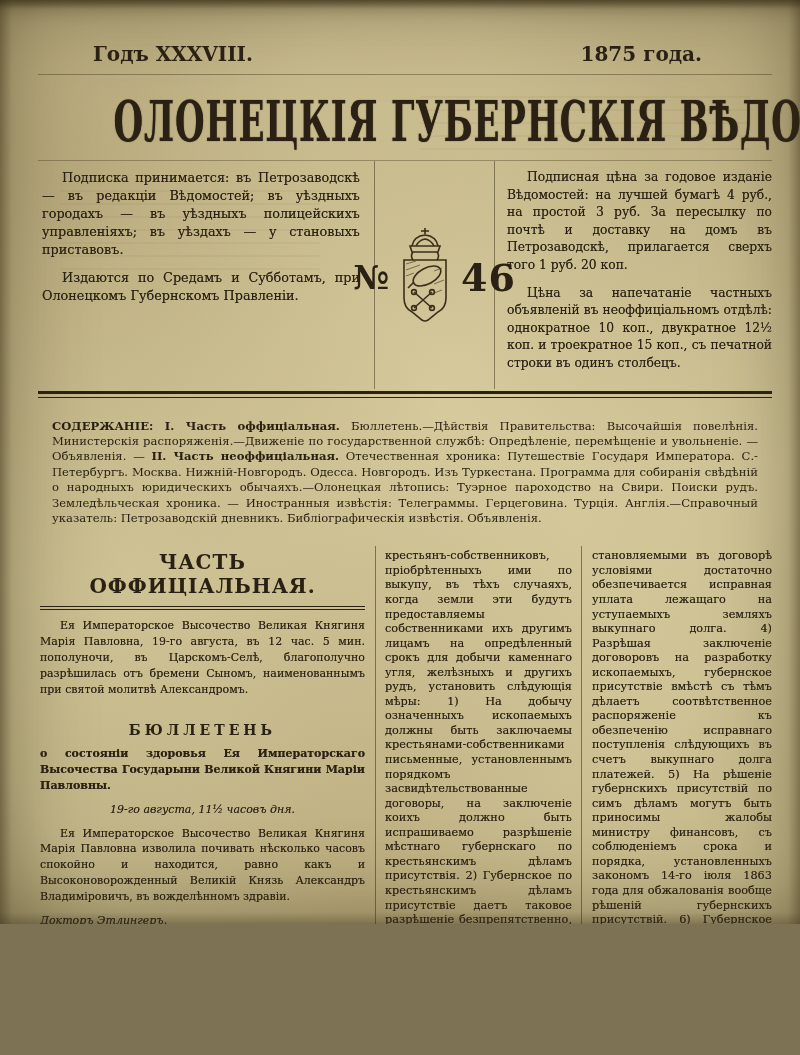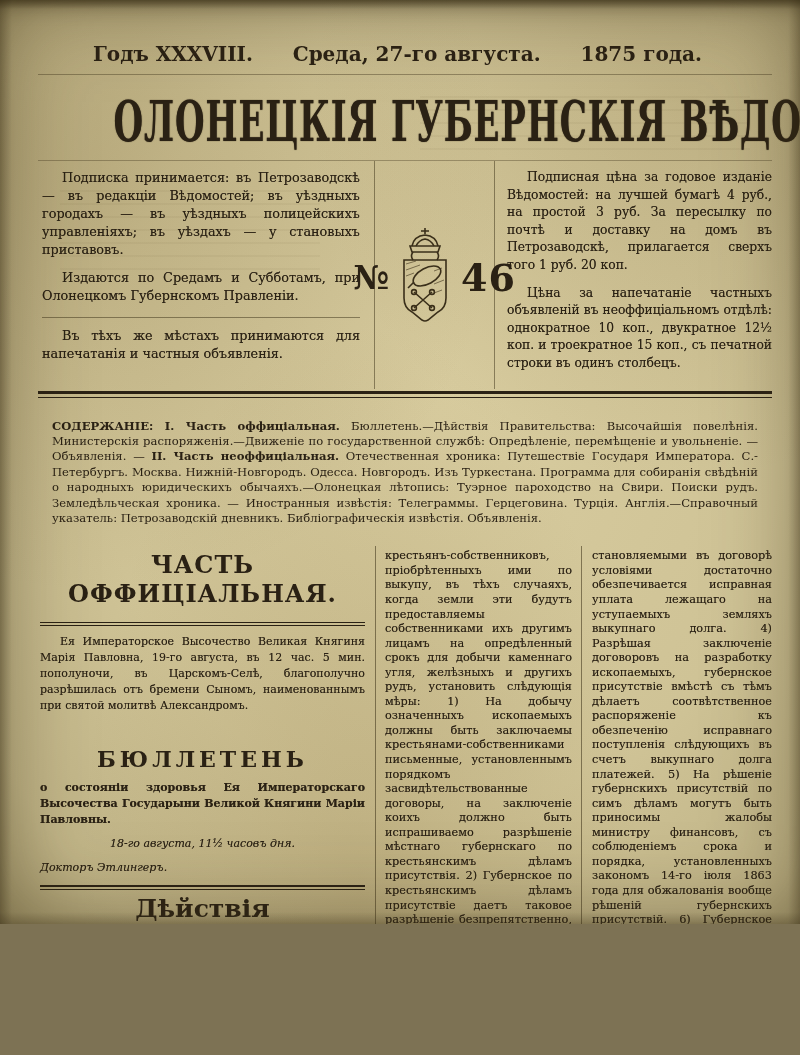--- a/index.html
+++ b/index.html
@@ -63,23 +63,23 @@
   .cols{display:flex;align-items:stretch;height:580px;overflow:hidden;margin-top:2px;}
   .c1{width:337px;box-sizing:border-box;padding:2px 10px 0 2px;overflow:hidden;}
   .c2{width:207px;box-sizing:border-box;border-left:1px solid rgba(58,47,22,.55);
     border-right:1px solid rgba(58,47,22,.55);padding:3px 9px 0;overflow:hidden;}
   .c3{flex:1;box-sizing:border-box;padding:3px 0 0 10px;overflow:hidden;}
   .smalltext{font-size:11.3px;line-height:14.55px;text-align:justify;text-shadow:0 0 .5px rgba(42,33,20,.55);}
 
   .c1 p{font-size:11px;line-height:15.9px;text-align:justify;text-indent:20px;margin:8px 0 0;
     text-shadow:0 0 .5px rgba(42,33,20,.55);}
   .h-official{text-align:center;margin:2px 0 0;}
-  .h-official span{display:inline-block;font-size:24px;font-weight:bold;letter-spacing:1px;
-    border-bottom:4px double #2a2114;padding:0 6px 14px;}
-  .h-bulletin{text-align:center;font-size:22px;font-weight:bold;letter-spacing:4px;margin:32px 0 3px;}
+  .h-official span{display:inline-block;font-size:20px;font-weight:bold;letter-spacing:1px;
+    border-bottom:4px double #2a2114;padding:0 6px 8px;}
+  .h-bulletin{text-align:center;font-size:14px;font-weight:bold;letter-spacing:4px;margin:24px 0 3px;}
   .bulletin-sub{text-align:center;font-size:13.4px;font-weight:bold;line-height:17.5px;
     margin:0 14px;text-indent:0 !important;}
   .bulletin-date{text-align:center !important;font-style:italic;font-size:13px;margin:8px 0 0;
     text-indent:0 !important;}
   .signature{text-align:center;font-style:italic;font-size:13.4px;
     padding-right:34px;margin-top:5px;text-indent:0 !important;}
   .rule-mid{border-top:2px solid #2a2114;border-bottom:1px solid #2a2114;height:2px;margin:10px 0 4px;}
   .h-gov{text-align:center;font-size:25px;font-weight:bold;margin:2px 0 8px;}
   .h-decree{text-align:center;font-size:16px;font-weight:bold;letter-spacing:1px;margin:8px 0 0;}
   svg .ink{stroke:#3a2f1a;fill:none;stroke-width:1.6;}
@@ -88,33 +88,31 @@
 <body>
 
 <div class="page">
   <div class="bleed" style="left:60px;top:180px;width:260px;height:90px;"></div>
   <div class="bleed" style="left:420px;top:90px;width:330px;height:60px;"></div>
 
   <div class="inner">
 
     <div class="dateline">
       <span>Годъ XXXVIII.</span>
-      <span>Среда, 27-го августа.</span>
       <span>1875 года.</span>
     </div>
 
     <div class="masthead">
       <span class="masthead-text">ОЛОНЕЦКІЯ ГУБЕРНСКІЯ ВѢДОМОСТИ.</span>
     </div>
 
     <div class="hdr">
       <div class="hdr-left">
         <p>Подписка принимается: въ Петрозаводскѣ — въ редакціи Вѣдомостей; въ уѣздныхъ городахъ — въ уѣздныхъ полицейскихъ управленіяхъ; въ уѣздахъ — у становыхъ приставовъ.</p>
         <p>Издаются по Средамъ и Субботамъ, при Олонецкомъ Губернскомъ Правленіи.</p>
-        <p class="sep-above">Въ тѣхъ же мѣстахъ принимаются для напечатанія и частныя объявленія.</p>
       </div>
       <div class="hdr-center">
         <span class="numero">№</span>
         <span class="emblem">
           <svg width="66" height="104" viewBox="0 0 66 104">
 
             <path class="ink" d="M33 4 v6 M29 7 h8"></path>
             <path class="ink" d="M20 22 q2 -10 13 -11 q11 1 13 11"></path>
             <path class="ink" d="M24 22 q3 -6 9 -7 q6 1 9 7"></path>
             <path class="ink" d="M18 22 h30 l-2 6 h-26 z"></path>
@@ -150,21 +148,22 @@
 
     <div class="cols">
 
       <div class="c1">
         <div class="h-official">
           <span>ЧАСТЬ ОФФИЦІАЛЬНАЯ.</span>
         </div>
         <p>Ея Императорское Высочество Великая Княгиня Марія Павловна, 19-го августа, въ 12 час. 5 мин. пополуночи, въ Царскомъ-Селѣ, благополучно разрѣшилась отъ бремени Сыномъ, наименованнымъ при святой молитвѣ Александромъ.</p>
         <div class="h-bulletin">БЮЛЛЕТЕНЬ</div>
         <p class="bulletin-sub">о состояніи здоровья Ея Императорскаго Высочества Государыни Великой Княгини Маріи Павловны.</p>
-        <p class="bulletin-date">18-го августа, 11½ часовъ дня.</p>
+        <p class="bulletin-date">19-го августа, 11½ часовъ дня.</p>
+        <p>Ея Императорское Высочество Великая Княгиня Марія Павловна изволила почивать нѣсколько часовъ спокойно и находится, равно какъ и Высоконоворожденный Великій Князь Александръ Владиміровичъ, въ вожделѣнномъ здравіи.</p>
         <p class="signature">Докторъ Этлингеръ.</p>
         <div class="rule-mid"></div>
         <div class="h-gov">Дѣйствія Правительства.</div>
         <div class="h-decree">ВЫСОЧАЙШІЯ ПОВЕЛѢНІЯ.</div>
 
       </div>
 
       <div class="c2 smalltext">
         <span>крестьянъ-собственниковъ, пріобрѣтенныхъ ими по выкупу, въ тѣхъ случаяхъ, когда земли эти будутъ предоставляемы собственниками ихъ другимъ лицамъ на опредѣленный срокъ для добычи каменнаго угля, желѣзныхъ и другихъ рудъ, установить слѣдующія мѣры: 1) На добычу означенныхъ ископаемыхъ должны быть заключаемы крестьянами-собственниками письменные, установленнымъ порядкомъ засвидѣтельствованные договоры, на заключеніе коихъ должно быть испрашиваемо разрѣшеніе мѣстнаго губернскаго по крестьянскимъ дѣламъ присутствія. 2) Губернское по крестьянскимъ дѣламъ присутствіе даетъ таковое разрѣшеніе безпрепятственно, если въ заключаемомъ договорѣ содержится одно изъ слѣдующихъ условій: а) если для устройства горнозаводской разработки ископаемыхъ отдается поверхность только земель, числящихся по выкупнымъ документамъ неудобными; б) если предоставляемая для означенной цѣли поверхность удобной земли въ общей совокупности всѣхъ, хотя бы въ разное время и различнымъ лицамъ отданныхъ участковъ, составляетъ не болѣе 1/10 части поверхности всего надѣла, на коемъ лежитъ выкупной долгъ; в) если въ договорѣ, заключенномъ на срокъ не болѣе 10 лѣтъ, назначеннымъ въ пользу крест. вознагражденіемъ за добычу ископаемыхъ погашается въ теченіе срока договора весь лежащій на отдаваемыхъ подъ разработку участкахъ выкупной долгъ; и г) если, при болѣе продолжительномъ срокѣ договора, не менѣе половины опредѣленнаго въ пользу крестьянъ вознагражденія за разработку ископаемыхъ обращается на погашеніе выкупнаго долга. 3) При отсутствіи означенныхъ условій губернское присутствіе разрѣшаетъ заключеніе договора не иначе, какъ удостовѣрясь, что по-</span>
       </div>

